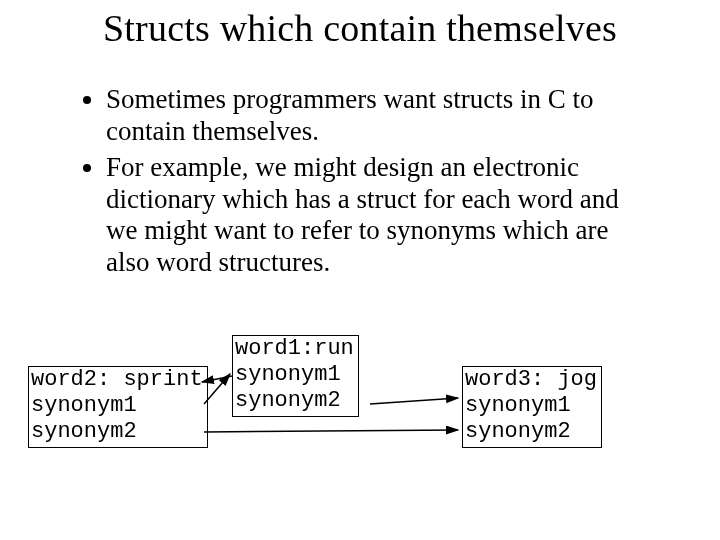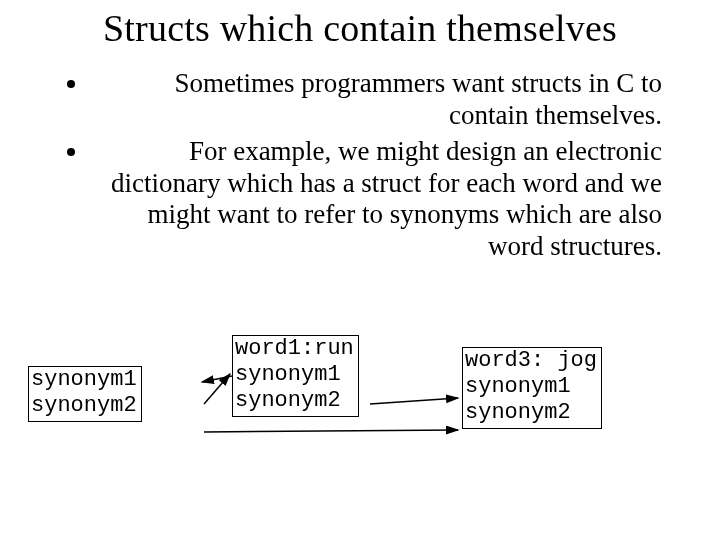--- a/index.html
+++ b/index.html
@@ -28,40 +28,39 @@
   }
   .bullets {
     position: absolute;
     top: 68px;
     left: 62px;
     width: 600px;
     font-size: 27px;
     line-height: 1.18;
   }
   .bullets ul {
-    margin: 0;
+    margin: 16px;
     padding-left: 28px;
-    text-align: right;
   }
   .bullets li {
     margin-bottom: 4px;
   }
   .box {
     position: absolute;
     border: 1px solid #000;
     font-family: "Courier New", Courier, monospace;
     font-size: 22px;
     line-height: 1.18;
     padding: 0 4px 2px 2px;
     white-space: nowrap;
   }
   .box .line { display: block; }
   #box1 { left: 232px; top: 335px; }  
   #box2 { left: 28px;  top: 366px; }  
-  #box3 { left: 462px; top: 347px; }  
+  #box3 { left: 462px; top: 366px; }  
   .arrows {
     position: absolute;
     left: 0; top: 0;
     width: 720px; height: 540px;
     pointer-events: none;
   }
 </style>
 </head>
 <body>
 
@@ -76,20 +75,21 @@
     </ul>
   </div>
 
   <div id="box1" class="box">
     <span class="line">word1:run</span>
     <span class="line">synonym1</span>
     <span class="line">synonym2</span>
   </div>
 
   <div id="box2" class="box">
+    <span class="line">word2: sprint</span>
     <span class="line">synonym1</span>
     <span class="line">synonym2</span>
   </div>
 
   <div id="box3" class="box">
     <span class="line">word3: jog</span>
     <span class="line">synonym1</span>
     <span class="line">synonym2</span>
   </div>
 

